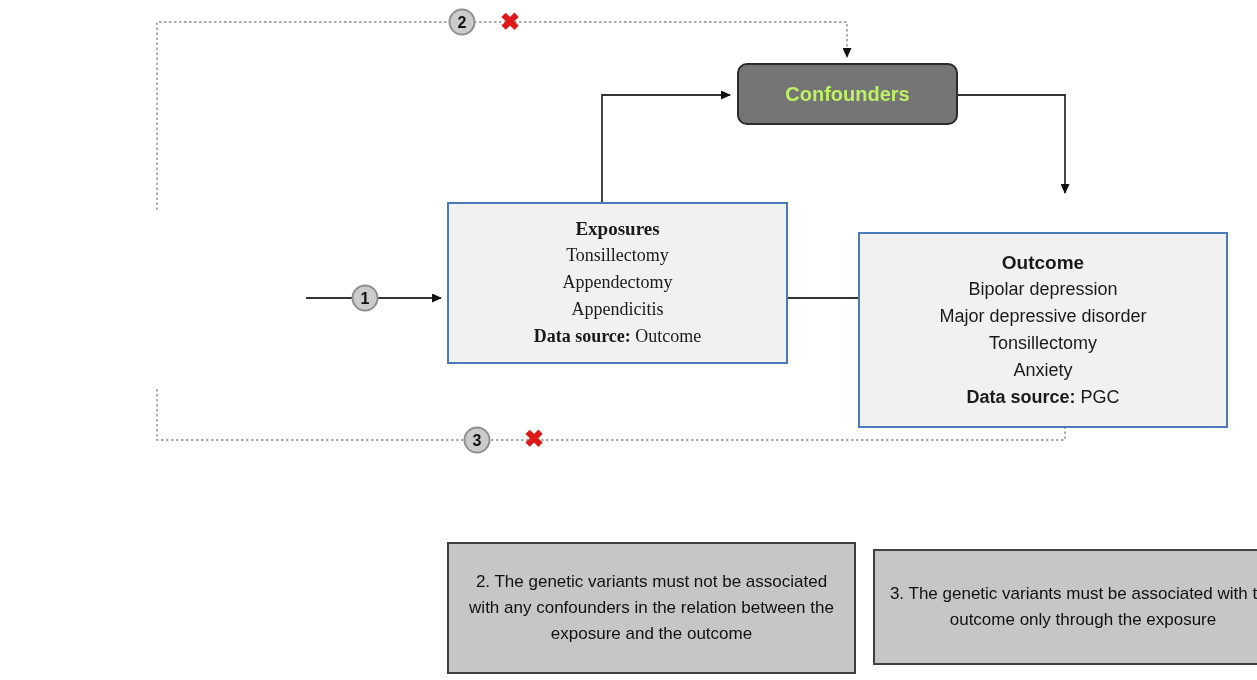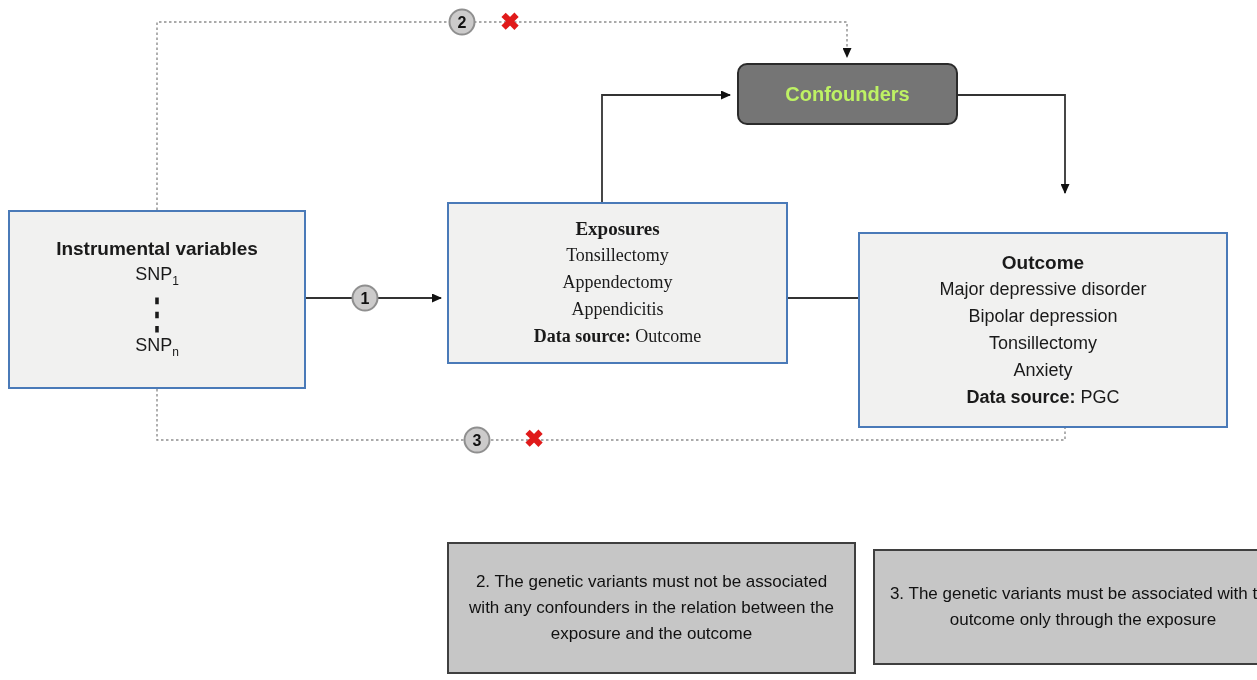--- a/index.html
+++ b/index.html
@@ -63,39 +63,33 @@
 
     <polyline points="602,218 602,95 730,95" fill="none" stroke="#333" stroke-width="1.8" marker-end="url(#arrow)"></polyline>
 
     <polyline points="958,95 1065,95 1065,193" fill="none" stroke="#333" stroke-width="1.8" marker-end="url(#arrow)"></polyline>
 
     <polyline points="157,210 157,22 847,22 847,57" fill="none" stroke="#8f8f8f" stroke-width="1.4" stroke-dasharray="2.5,2.5" marker-end="url(#arrow)"></polyline>
 
     <polyline points="157,389 157,440 1065,440 1065,403" fill="none" stroke="#8f8f8f" stroke-width="1.4" stroke-dasharray="2.5,2.5" marker-end="url(#arrow)"></polyline>
   </svg>
 
-  <div class="node" id="iv-box" style="left:8px;top:210px;width:298px;height:179px;">
-    <div class="title">Instrumental variables</div>
-    <div class="item"><span>SNP</span><sub>1</sub></div>
-    <div class="vdots">⋮</div>
-    <div class="item"><span>SNP</span><sub>n</sub></div>
-  </div>
 
   <div class="node" id="exposures-box" style="left:447px;top:202px;width:341px;height:162px;font-family:Liberation Serif, serif;">
     <div class="title">Exposures</div>
     <div class="item">Tonsillectomy</div>
     <div class="item">Appendectomy</div>
     <div class="item">Appendicitis</div>
     <div class="datasource"><b>Data source:</b>&nbsp;<span>Outcome</span></div>
   </div>
 
   <div class="node" id="outcome-box" style="left:858px;top:200px;width:370px;height:196px;margin-top:32px;">
     <div class="title">Outcome</div>
+    <div class="item">Bipolar depression</div>
     <div class="item">Major depressive disorder</div>
-    <div class="item">Bipolar depression</div>
     <div class="item">Tonsillectomy</div>
     <div class="item">Anxiety</div>
     <div class="datasource"><b>Data source:</b>&nbsp;<span>PGC</span></div>
   </div>
 
   <div id="confounders-box" style="left:737px;top:63px;width:221px;height:62px;">
     <span>Confounders</span>
   </div>
 
   <div class="badge" style="left:365px;top:298px;">1</div>

